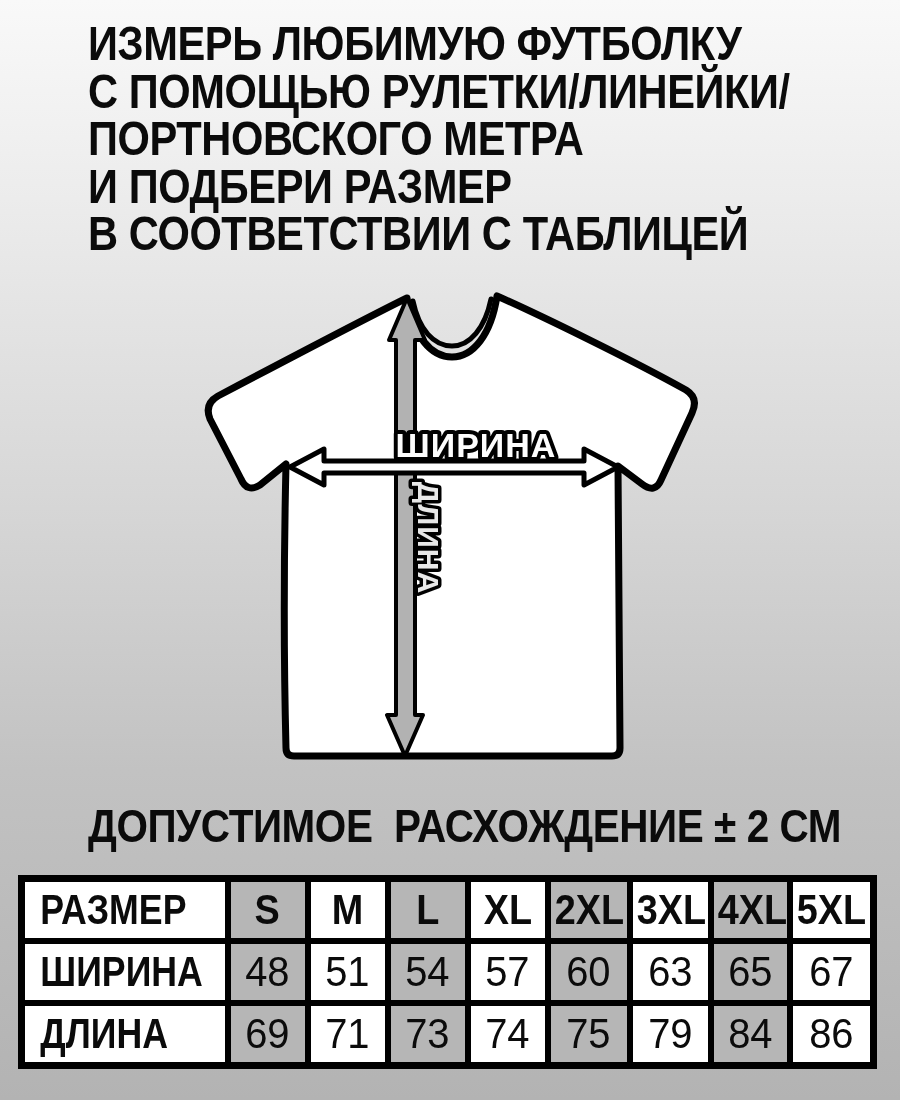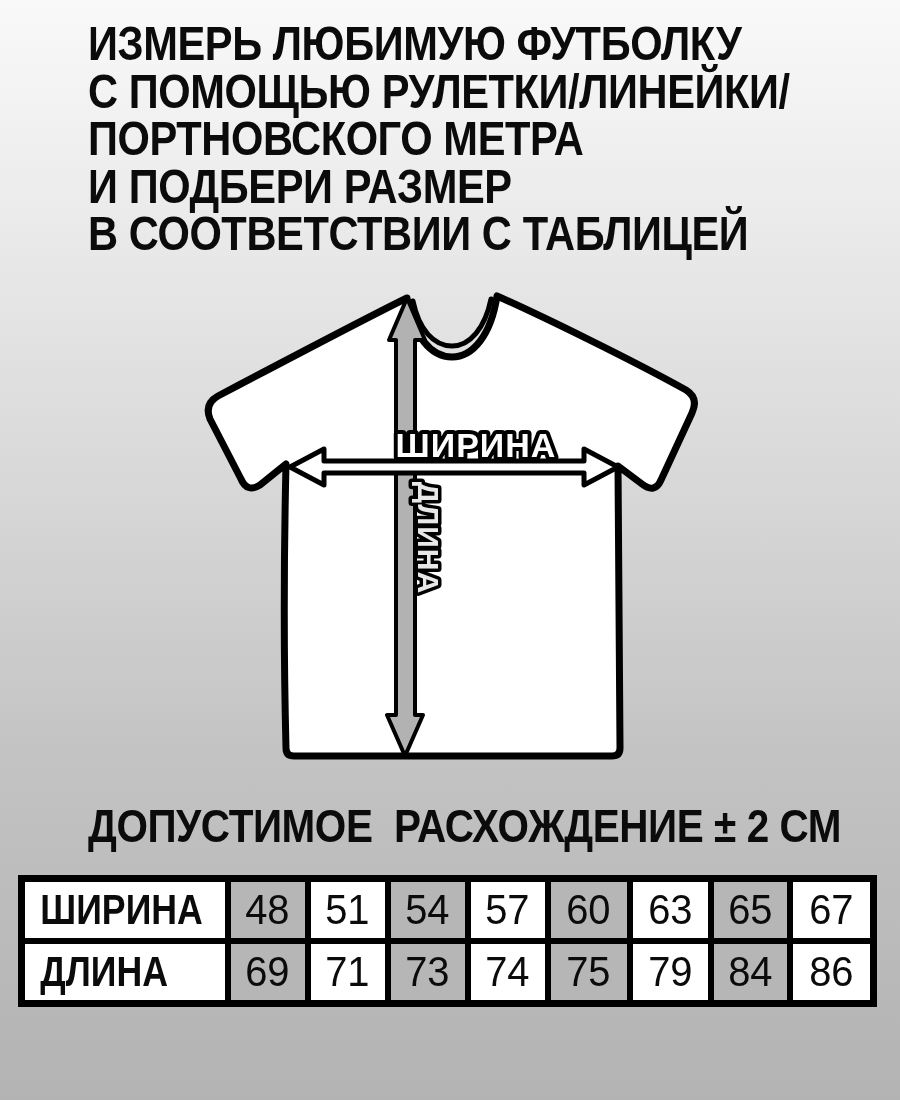--- a/index.html
+++ b/index.html
@@ -118,20 +118,31 @@
         <col style="width:80px">
         <col style="width:80px">
         <col style="width:80px">
       <col style="width:80px">
         <col style="width:82px">
         <col style="width:81px">
         <col style="width:79px">
         <col style="width:84px">
     </colgroup>
     <tbody>
+        <tr>
+      <td class="w lbl"><span class="cond">РАЗМЕР</span></td>
+      <td class="g"><span class="szl">S</span></td>
+      <td class="w"><span class="szl">M</span></td>
+      <td class="g"><span class="szl">L</span></td>
+      <td class="w"><span class="szl">XL</span></td>
+      <td class="g"><span class="szl">2XL</span></td>
+      <td class="w"><span class="szl">3XL</span></td>
+      <td class="g"><span class="szl">4XL</span></td>
+      <td class="w"><span class="szl">5XL</span></td>
+    </tr>
     <tr>
       <td class="w lbl"><span class="cond">ШИРИНА</span></td>
       <td class="g"><span class="num">48</span></td>
       <td class="w"><span class="num">51</span></td>
       <td class="g"><span class="num">54</span></td>
       <td class="w"><span class="num">57</span></td>
       <td class="g"><span class="num">60</span></td>
       <td class="w"><span class="num">63</span></td>
       <td class="g"><span class="num">65</span></td>
       <td class="w"><span class="num">67</span></td>

